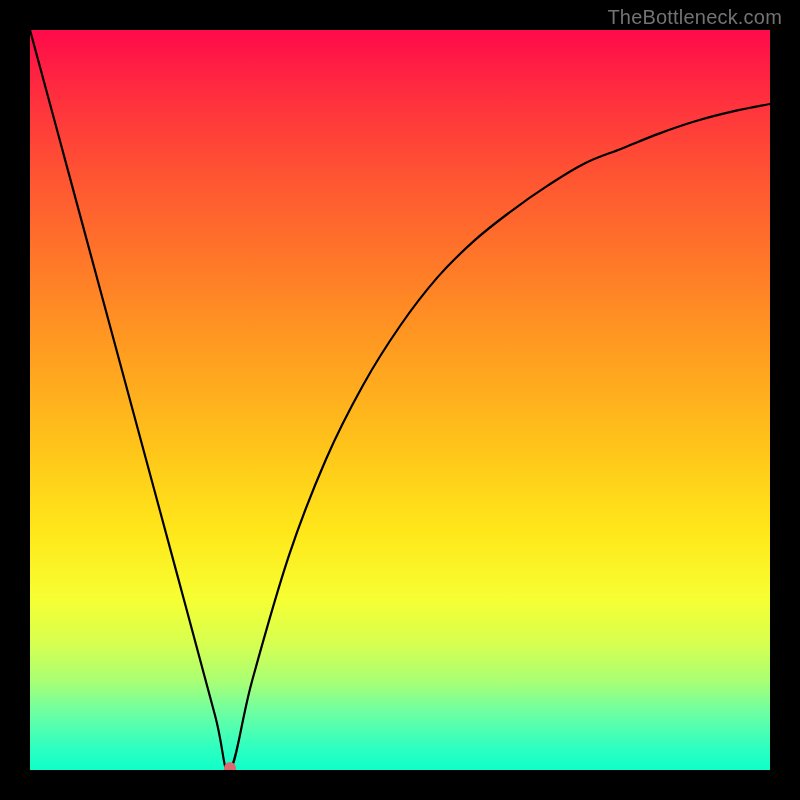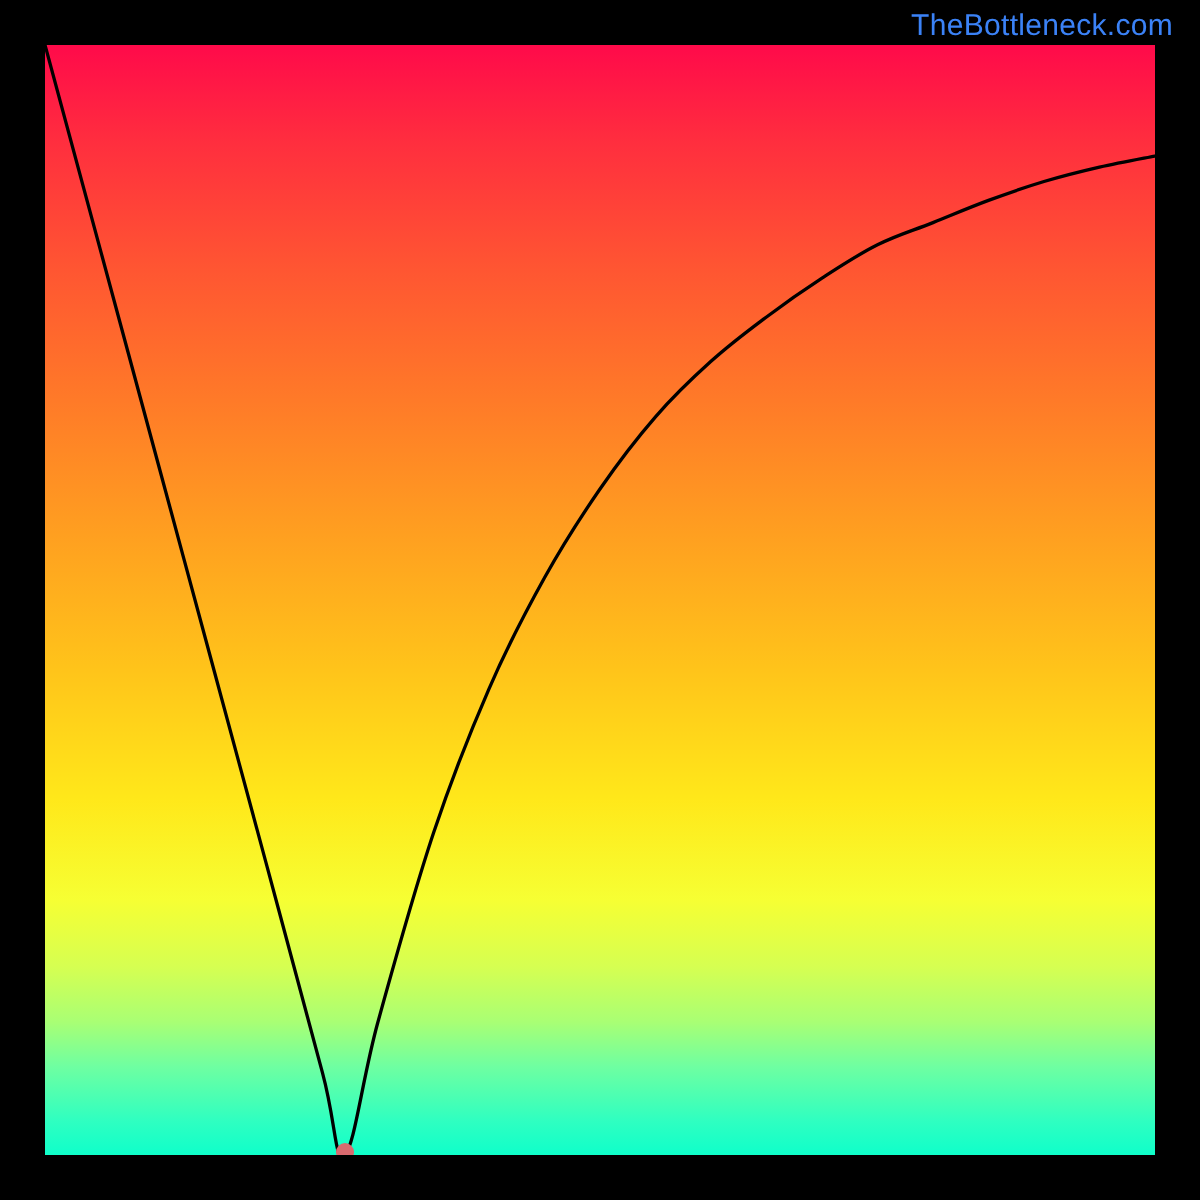--- a/index.html
+++ b/index.html
@@ -51,21 +51,21 @@
     position: absolute;
     width: 12px;
     height: 12px;
     border-radius: 50%;
     transform: translate(-50%, -50%);
   }
   .watermark {
     position: absolute;
     top: 6px;
     right: 18px;
-    color: #3b82f6;
+    color: #737373;
     font-size: 20px;
     letter-spacing: 0.2px;
     user-select: none;
   }
 </style>
 </head>
 <body>
 
 <div class="frame">
 

